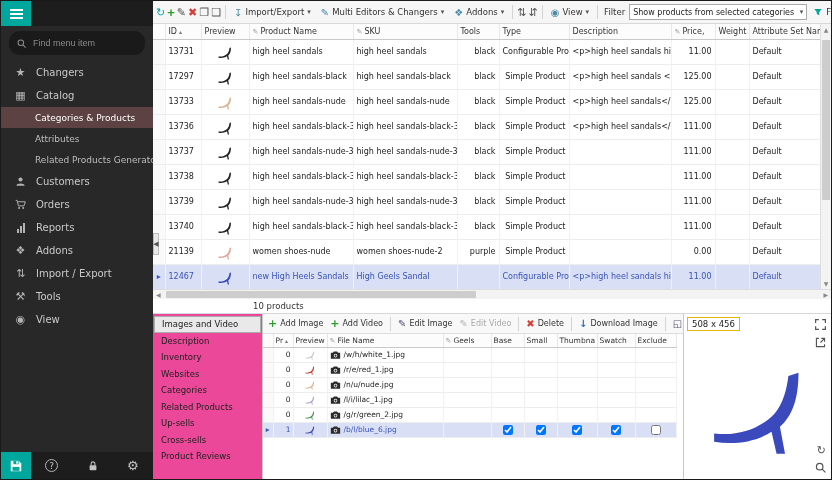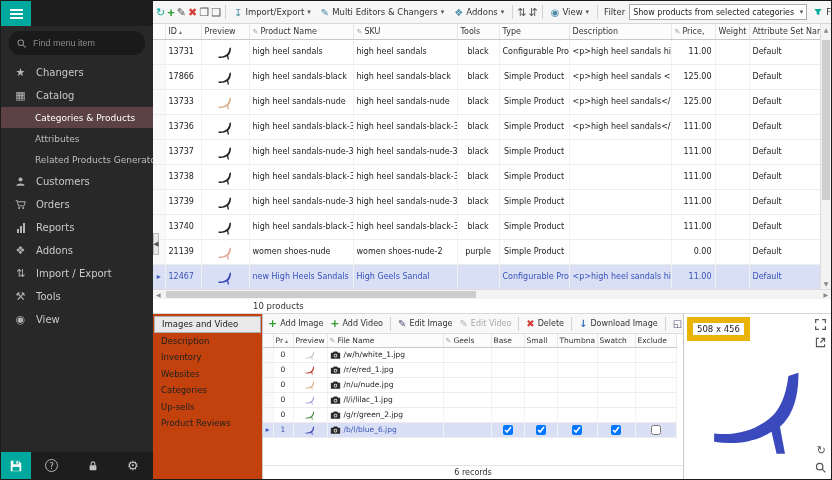--- a/index.html
+++ b/index.html
@@ -44,38 +44,38 @@
   .lbl { color:#333; padding:0 2px; }
   .filter-select { display:flex; align-items:center; justify-content:space-between; border:1px solid #a9a9a9; background:#fff; height:16px; width:178px; padding:0 3px; font-size:8px; color:#222; cursor:pointer; flex:0 0 auto; overflow:hidden; }
   .filters-btn { display:flex; align-items:center; gap:3px; padding:1px 4px; cursor:pointer; }
   .funnel-svg { width:10px; height:10px; color:#00a79c; }
 
   
   .grid-wrap { position:relative; height:265px; flex:0 0 auto; overflow:hidden; }
   table.grid { border-collapse:collapse; table-layout:fixed; width:669px; }
   table.grid th { height:15px; font-weight:normal; font-size:8px; color:#333; background:#fcfcfc; border-bottom:1px solid #c9c9c9; border-right:1px solid #e8e8e8; text-align:left; padding:0 3px; white-space:nowrap; overflow:hidden; cursor:pointer; }
   table.grid td { height:25px; font-size:8px; color:#1c1c1c; border-bottom:1px solid #ededed; border-right:1px solid #f2f2f2; padding:0 3px; overflow:hidden; vertical-align:middle; white-space:nowrap; }
-  td.ctr, th.ctr { text-align:center; }
+  td.ctr, th.ctr { text-align:right; }
   td.desc { font-size:7.5px; color:#3a3a3a; line-height:1.15; white-space:normal; text-align:center; }
   td.price { text-align:right; }
   td.price-zero { color:#cc2222; }
   tr.sel td { background:#d9dff5; color:#3853b8; }
   td.gutter { background:#fafafa; border-right:1px solid #e0e0e0; text-align:center; font-size:7px; color:#333; padding:0; }
   .hpencil { font-size:7px; color:#999; margin-right:2px; }
   .sort { font-size:6px; color:#777; margin-left:2px; }
   .shoe { width:20px; height:16px; fill:currentColor; display:block; margin:0 auto; }
   .vscroll { position:absolute; top:0; right:0; bottom:0; width:11px; background:#f3f3f3; border-left:1px solid #ddd; display:flex; flex-direction:column; justify-content:space-between; align-items:center; font-size:6px; color:#888; padding:2px 0; }
   .vthumb { position:absolute; top:16px; right:1px; width:8px; height:160px; background:#cdcdcd; border-radius:1px; cursor:pointer; }
   .hscroll { height:10px; flex:0 0 auto; background:#f3f3f3; border-top:1px solid #ddd; position:relative; display:flex; justify-content:space-between; align-items:center; font-size:6px; color:#888; padding:0 3px; }
   .hthumb { position:absolute; left:13px; top:1px; width:310px; height:7px; background:#cdcdcd; border-radius:1px; cursor:pointer; }
   .statusbar { height:15px; flex:0 0 auto; background:#fff; border-bottom:1px solid #d8d8d8; display:flex; align-items:center; padding-left:100px; font-size:8.5px; color:#333; }
 
   
   .bottom { flex:1; display:flex; min-height:0; }
-  .tabs { width:110px; flex:0 0 auto; background:#c2410c; border-right:1px solid #c9c9c9; padding-top:2px; }
+  .tabs { width:110px; flex:0 0 auto; background:#ec4899; border-right:1px solid #c9c9c9; padding-top:2px; }
   .tab { height:16.5px; display:flex; align-items:center; padding-left:7px; font-size:8.5px; color:#222; cursor:pointer; border:1px solid transparent; }
   .tab.active { background:#e9e9e9; border:1px solid #adadad; margin:0 1px 0 1px; }
 
   .imgpanel { flex:1; min-width:0; display:flex; flex-direction:column; border-right:1px solid #c9c9c9; }
   .itb { height:20px; flex:0 0 auto; background:#f8f8f8; border-bottom:1px solid #ddd; display:flex; align-items:center; gap:3px; padding:0 3px; font-size:8px; color:#333; overflow:hidden; white-space:nowrap; }
   .ib { display:flex; align-items:center; gap:3px; cursor:pointer; padding:0 2px; }
   .ib .g { color:#2f9e2f; font-weight:bold; font-size:11px; }
   .ib .p { color:#557; font-size:10px; }
   .ib .r { color:#d43f3a; font-size:10px; }
   .ib .b { color:#2f6fbd; font-weight:bold; font-size:10px; }
@@ -86,21 +86,21 @@
   table.igrid th { height:13px; font-weight:normal; font-size:7.5px; color:#333; background:#fcfcfc; border-bottom:1px solid #c9c9c9; border-right:1px solid #e8e8e8; text-align:left; padding:0 2px; white-space:nowrap; overflow:hidden; cursor:pointer; }
   table.igrid td { height:15px; font-size:7.5px; color:#1c1c1c; border-bottom:1px solid #ededed; border-right:1px solid #f2f2f2; padding:0 2px; white-space:nowrap; overflow:hidden; vertical-align:middle; }
   table.igrid tr.sel td { background:#d9dff5; color:#3853b8; }
   .ishoe { width:14px; height:11px; fill:currentColor; display:block; margin:0 auto; }
   .cam { width:11px; height:8px; margin-right:3px; vertical-align:middle; }
   td.chk { text-align:center; }
   td.chk input { width:10px; height:10px; vertical-align:middle; }
   .irec { height:14px; flex:0 0 auto; border-top:1px solid #e3e3e3; display:flex; align-items:center; justify-content:center; font-size:8px; color:#333; background:#fff; }
 
   .preview { width:147px; flex:0 0 auto; position:relative; background:#fff; }
-  .size-label { position:absolute; top:3px; left:3px; border:6px solid #eab308; background:#fff; padding:1px 4px; font-size:8.5px; color:#222; }
+  .size-label { position:absolute; top:3px; left:3px; border:1px solid #eab308; background:#fff; padding:1px 4px; font-size:8.5px; color:#222; }
   .pv-ic { position:absolute; width:13px; height:13px; color:#555; cursor:pointer; }
   .pv-expand { top:4px; right:4px; }
   .pv-extern { top:22px; right:4px; }
   .pv-refresh { position:absolute; bottom:22px; right:5px; font-size:11px; color:#555; cursor:pointer; }
   .pv-zoom { bottom:5px; right:4px; }
   .pv-shoe { position:absolute; left:50%; top:55%; transform:translate(-50%,-50%); color:#3a49bb; }
   .pv-shoe svg { width:108px; height:108px; fill:currentColor; }
 
   .splitter { position:absolute; left:0; top:232px; width:6px; height:22px; background:#e8e8e8; border:1px solid #bdbdbd; display:flex; align-items:center; justify-content:center; font-size:7px; color:#555; cursor:pointer; z-index:5; }
 </style>
@@ -330,21 +330,21 @@
           <td>high heel sandals</td>
           <td class="ctr">black</td>
           <td class="ctr">Configurable Product</td>
           <td class="desc">&lt;p&gt;high heel sandals high heel sandals&lt;/p&gt;</td>
           <td class="price">11.00</td>
           <td></td>
           <td>Default</td>
         </tr>
         <tr>
           <td class="gutter"></td>
-          <td>17866</td>
+          <td>17297</td>
           <td><span style="color: rgb(38, 34, 32);"><svg class="shoe">
                     <use href="#shoe"></use>
                   </svg></span></td>
           <td>high heel sandals-black</td>
           <td>high heel sandals-black</td>
           <td class="ctr">black</td>
           <td class="ctr">Simple Product</td>
           <td class="desc">&lt;p&gt;high heel sandals &lt;b&gt;high heel sandals high heel san...</td>
           <td class="price">125.00</td>
           <td></td>
@@ -490,21 +490,23 @@
     </div>
 
     <div class="bottom">
 
       <div class="tabs">
         <div class="tab active">Images and Video</div>
         <div class="tab">Description</div>
         <div class="tab">Inventory</div>
         <div class="tab">Websites</div>
         <div class="tab">Categories</div>
+        <div class="tab">Related Products</div>
         <div class="tab">Up-sells</div>
+        <div class="tab">Cross-sells</div>
         <div class="tab">Product Reviews</div>
       </div>
 
       <div class="imgpanel">
         <div class="itb">
           <div class="ib">
             <span class="g">+</span>
             <span>Add Image</span>
           </div>
           <div class="ib">
@@ -656,23 +658,20 @@
               <td></td>
               <td class="chk"><input type="checkbox" checked="" style=""></td>
               <td class="chk"><input type="checkbox" checked="" style=""></td>
               <td class="chk"><input type="checkbox" checked="" style=""></td>
               <td class="chk"><input type="checkbox" checked="" style=""></td>
               <td class="chk"><input type="checkbox" style=""></td>
             </tr>
           </tbody>
             </table>
         </div>
-        <div class="irec">
-          <span>6 records</span>
-        </div>
       </div>
 
       <div class="preview">
         <span class="size-label">508 x 456</span>
         <svg class="pv-ic pv-expand">
             <use href="#expand"></use>
           </svg>
         <svg class="pv-ic pv-extern">
             <use href="#extern"></use>
           </svg>

